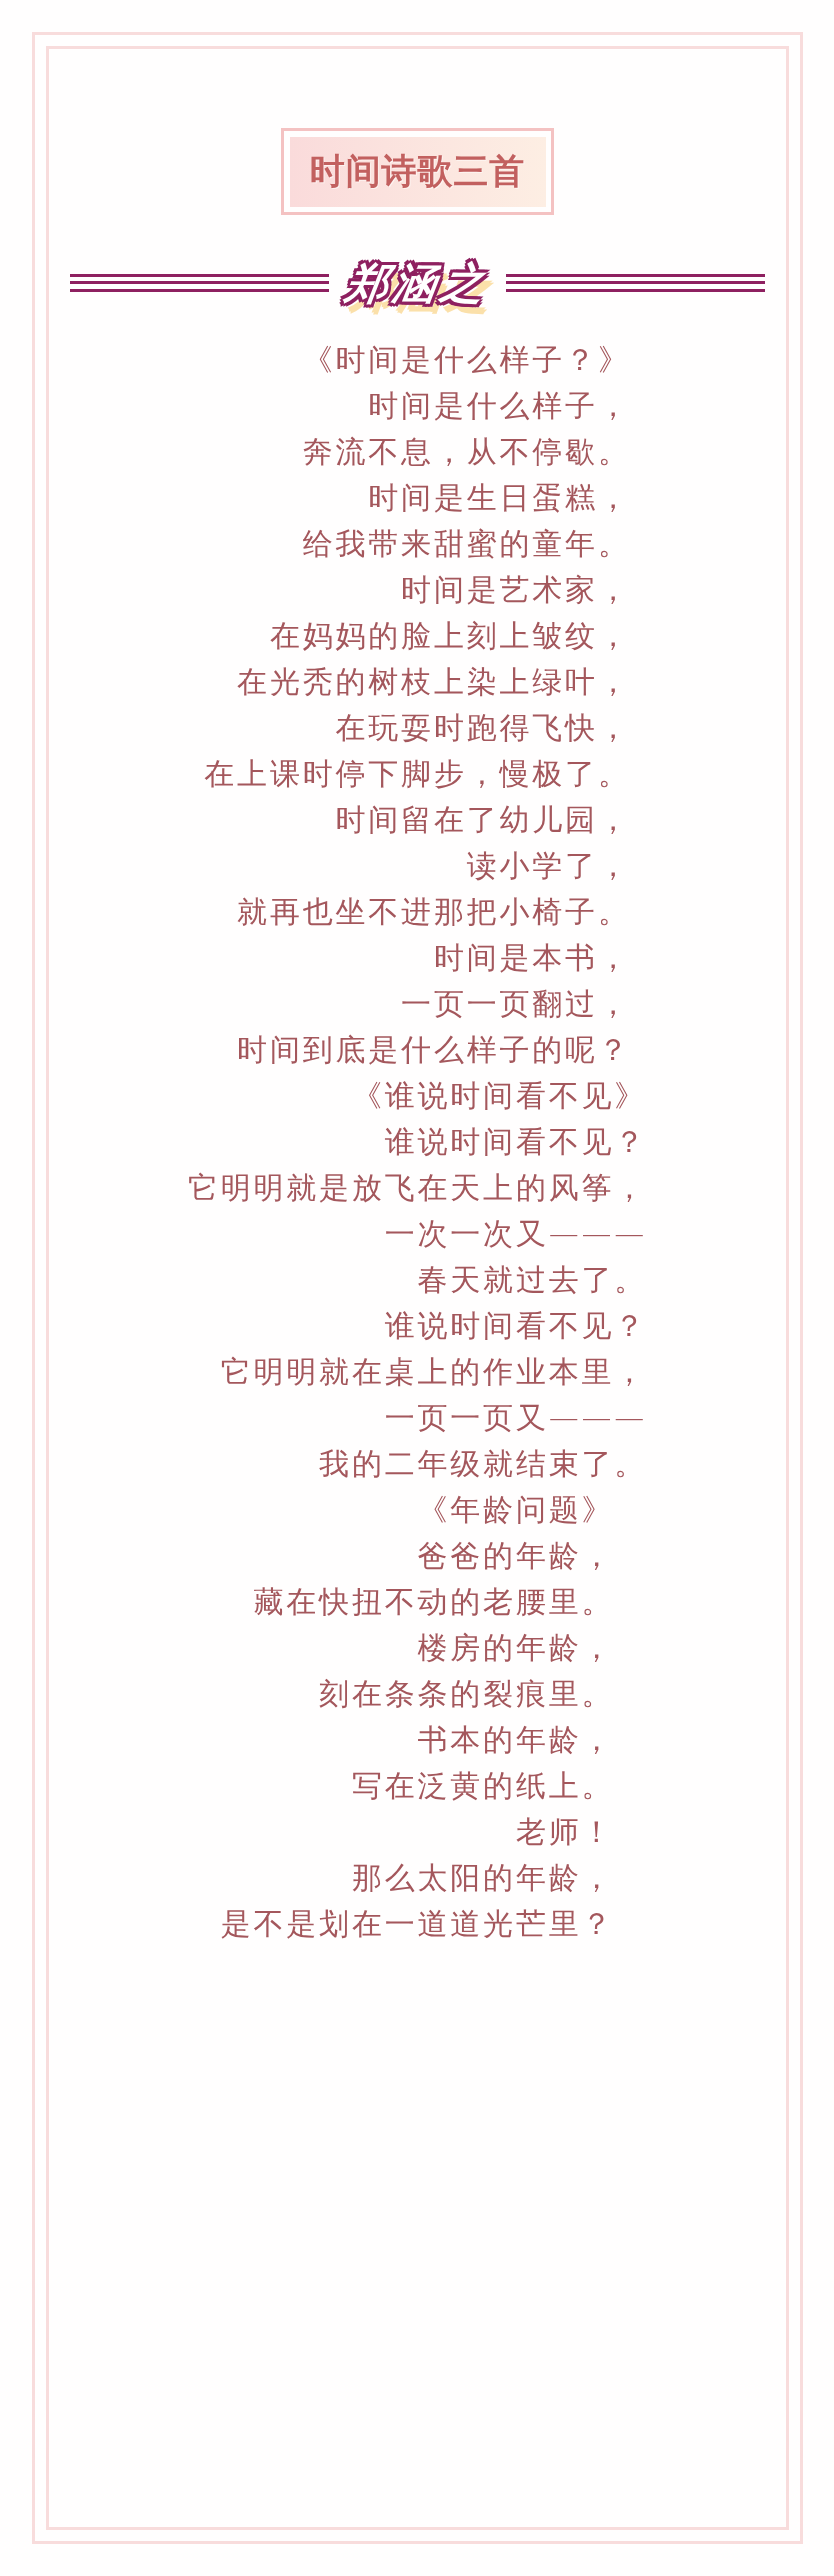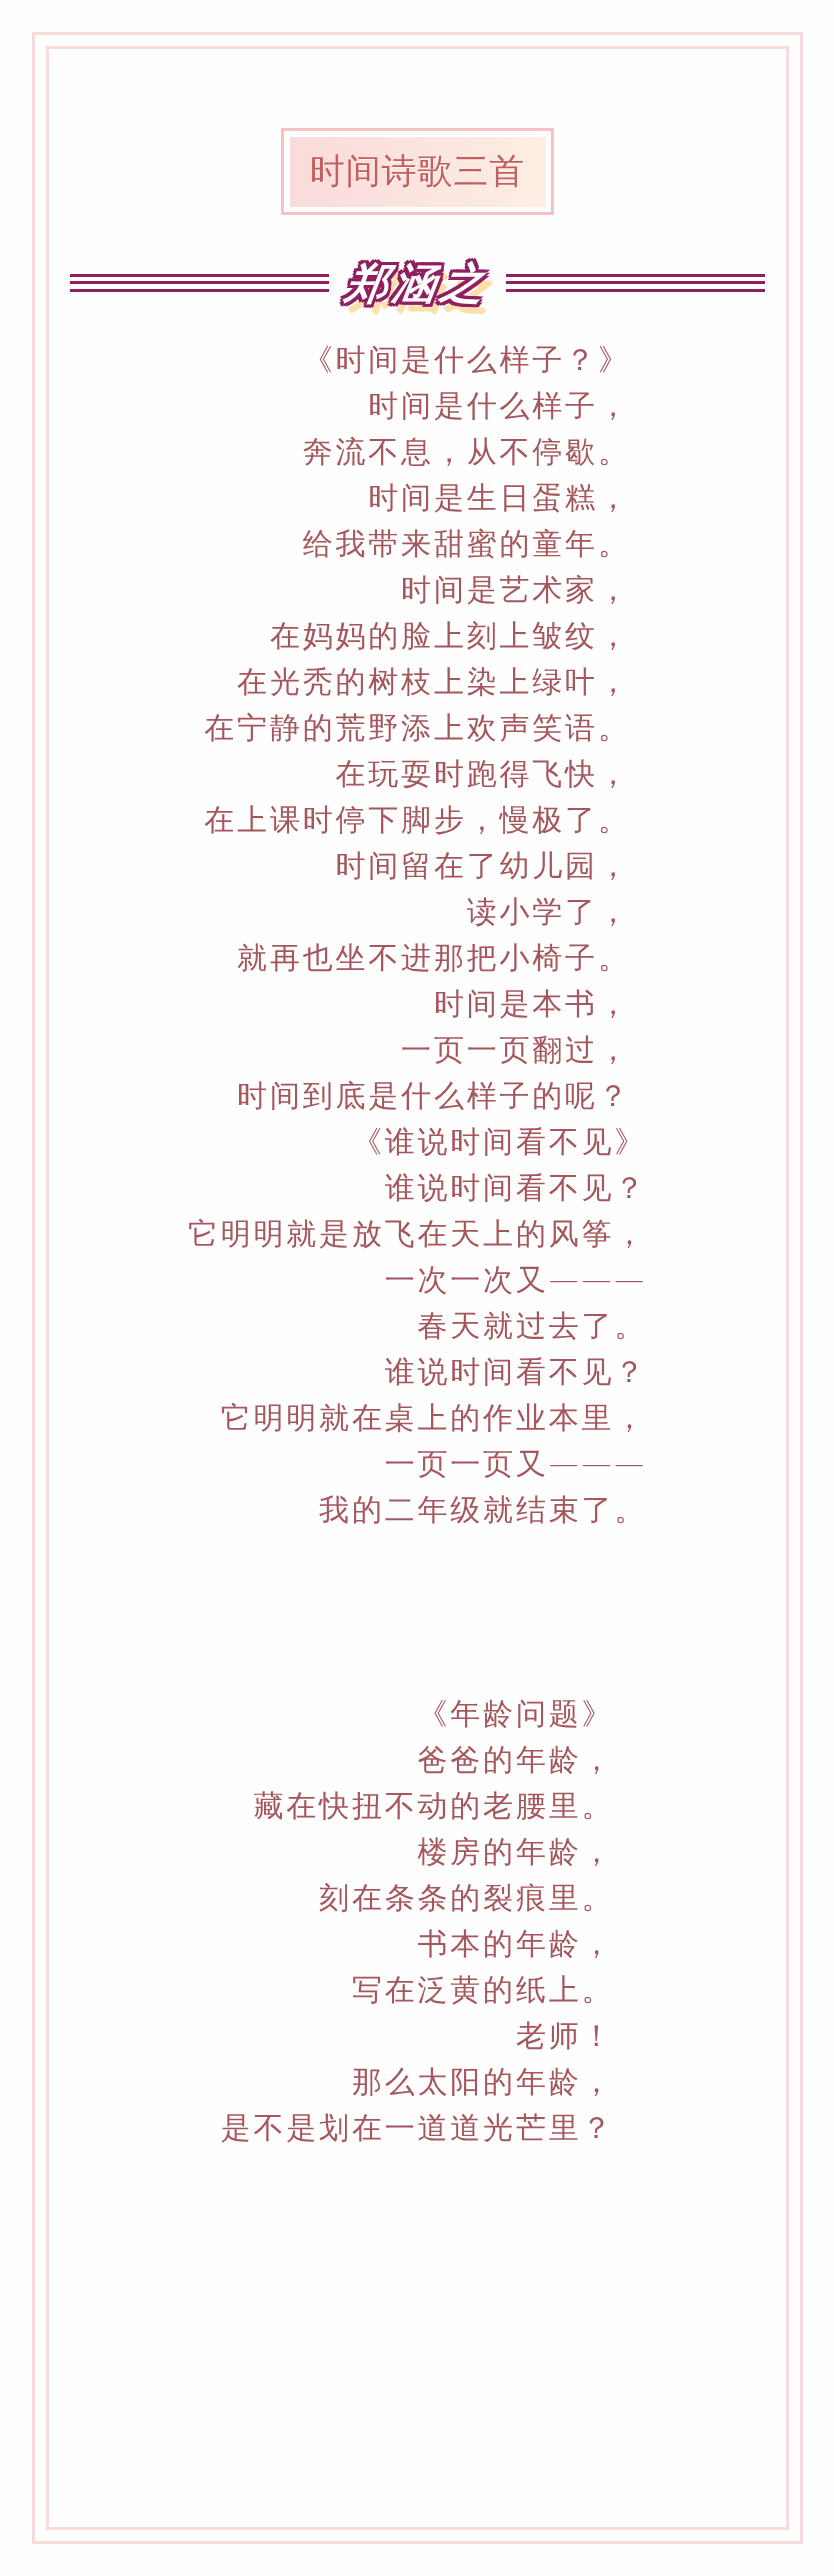--- a/index.html
+++ b/index.html
@@ -30,21 +30,21 @@
     border:3.7px solid #f4c2c2;
     background:#fffefe;
     padding:5.6px;
   }
   .title-fill {
     width:256px; height:70px;
     display:flex; align-items:center; justify-content:center;
     background:linear-gradient(90deg, #fadbdb 0%, #fdeee3 100%);
   }
   .title-text {
-    font-size:35px; font-weight:normal; color:#c2605f;
+    font-size:35px; font-weight:bold; color:#c2605f;
     letter-spacing:0.9px; white-space:nowrap;
     text-shadow:0.9px 0.9px 0 rgba(255,255,255,.6);
   }
   
   .author-row {
     margin-top:42px; height:52px;
     display:flex; align-items:center; justify-content:center;
   }
   .triple-line {
     width:259px; height:17.6px;
@@ -70,21 +70,21 @@
   }
   
   .poem { text-align:center; }
   .poem .line {
     font-size:30px; line-height:46px;
     letter-spacing:2.8px; font-weight:300;
     color:#a4575c; white-space:nowrap;text-align:right;
   }
   .poem-1 { margin-top:28px; }
   .poem-2 { }
-  .poem-3 { margin-top:158px; }
+  .poem-3 { }
 </style>
 </head>
 <body>
 
 <div class="page">
   <div class="frame-outer"></div>
   <div class="frame-inner"></div>
 
   <div class="content">
 
@@ -102,21 +102,20 @@
 
     <div class="poem poem-1">
       <div class="line">《时间是什么样子？》</div>
       <div class="line">时间是什么样子，</div>
       <div class="line">奔流不息，从不停歇。</div>
       <div class="line">时间是生日蛋糕，</div>
       <div class="line">给我带来甜蜜的童年。</div>
       <div class="line">时间是艺术家，</div>
       <div class="line">在妈妈的脸上刻上皱纹，</div>
       <div class="line">在光秃的树枝上染上绿叶，</div>
-      <div class="line">在宁静的荒野添上欢声笑语。</div>
       <div class="line">在玩耍时跑得飞快，</div>
       <div class="line">在上课时停下脚步，慢极了。</div>
       <div class="line">时间留在了幼儿园，</div>
       <div class="line">读小学了，</div>
       <div class="line">就再也坐不进那把小椅子。</div>
       <div class="line">时间是本书，</div>
       <div class="line">一页一页翻过，</div>
       <div class="line">时间到底是什么样子的呢？</div>
     </div>
 

